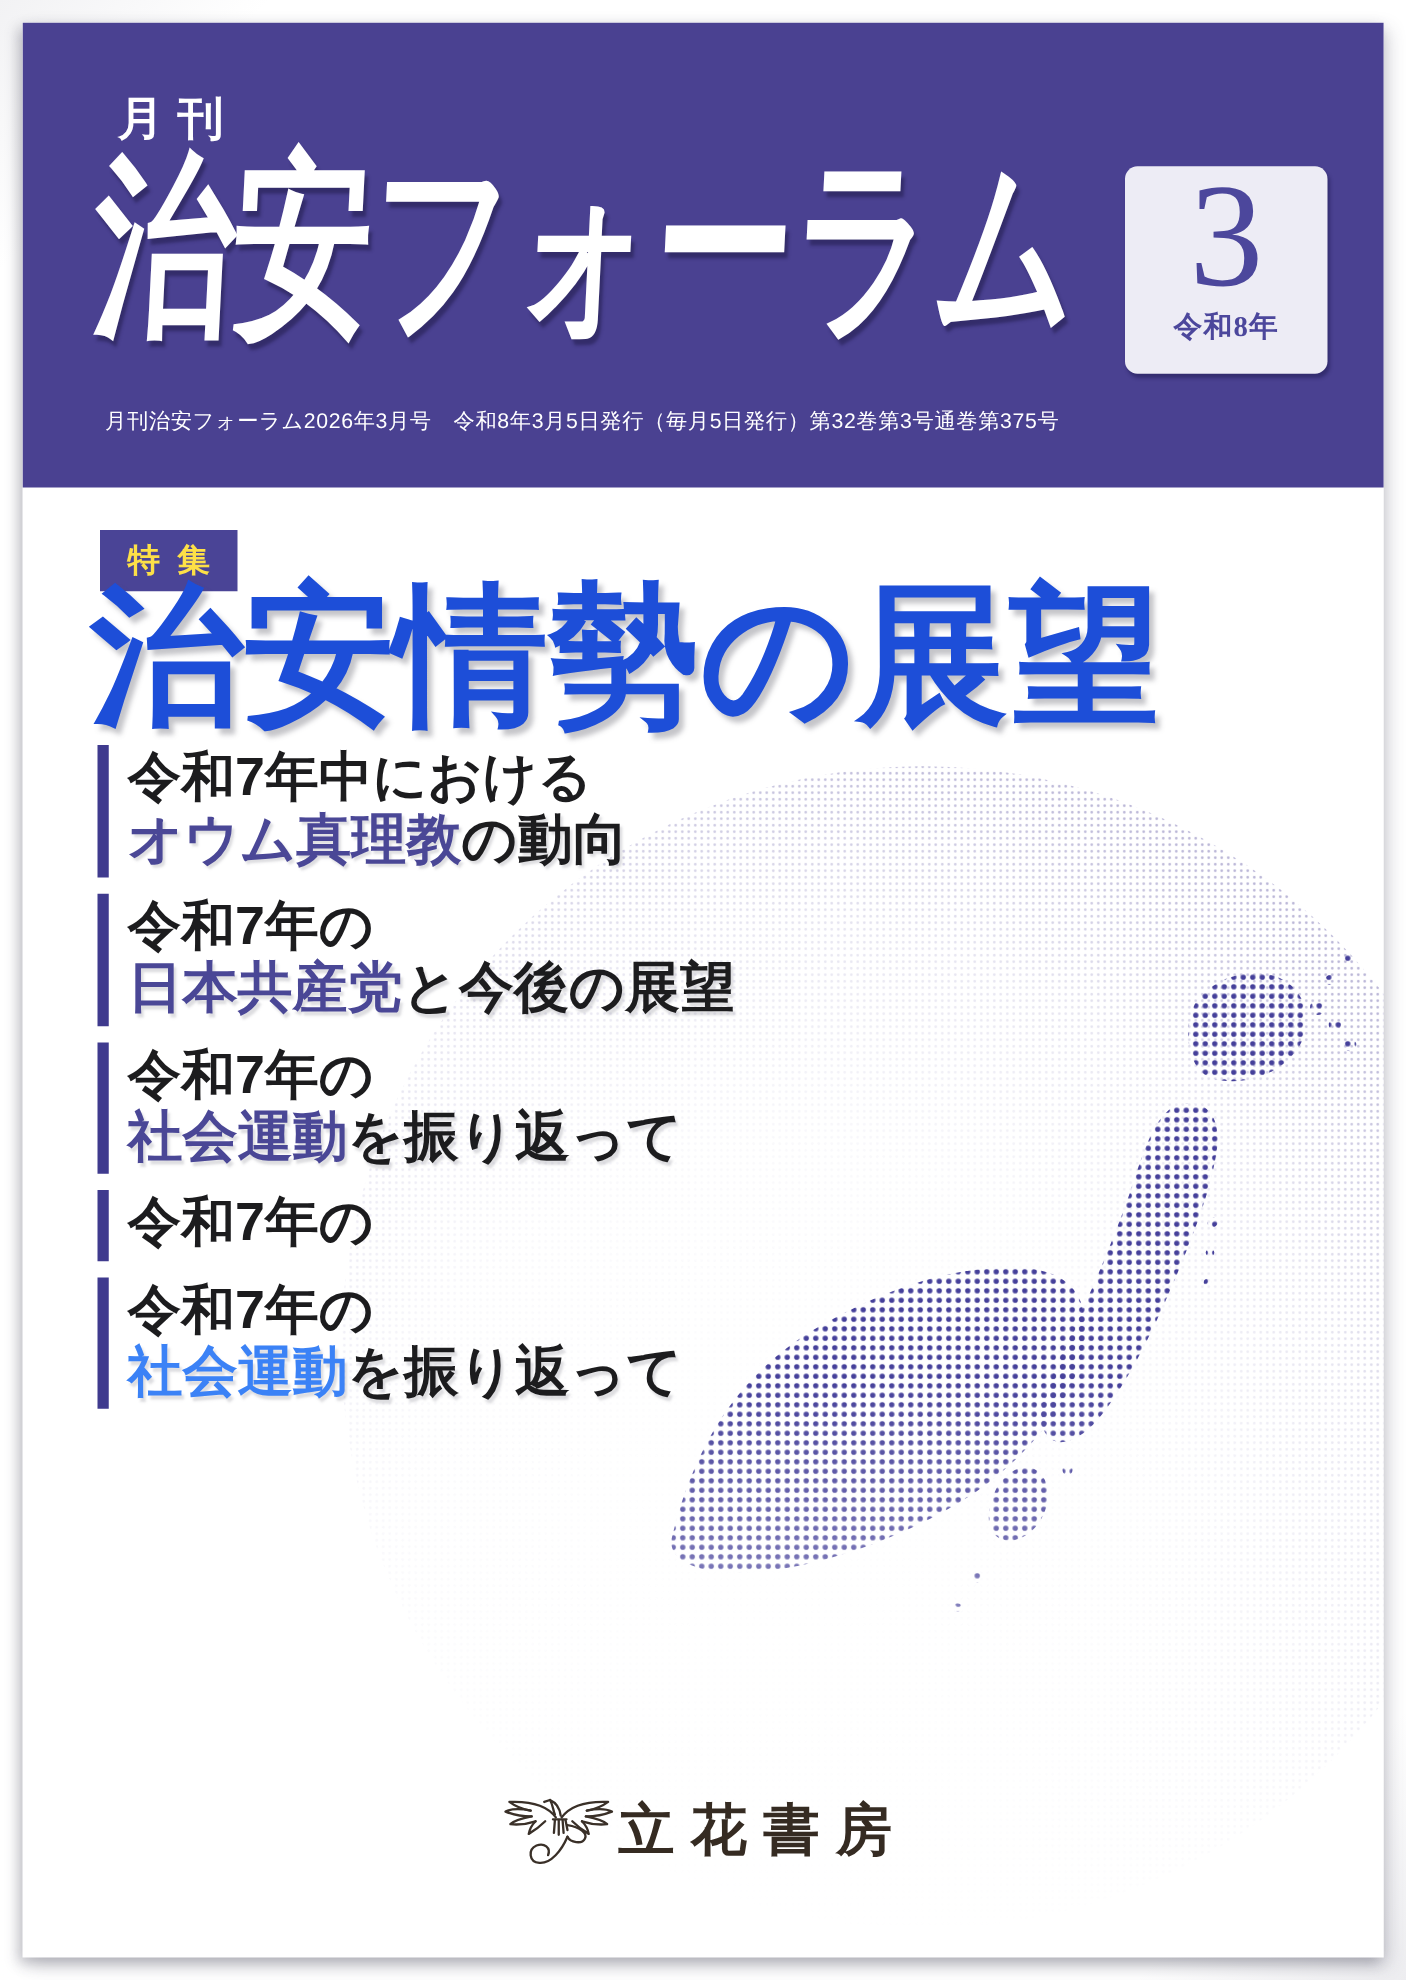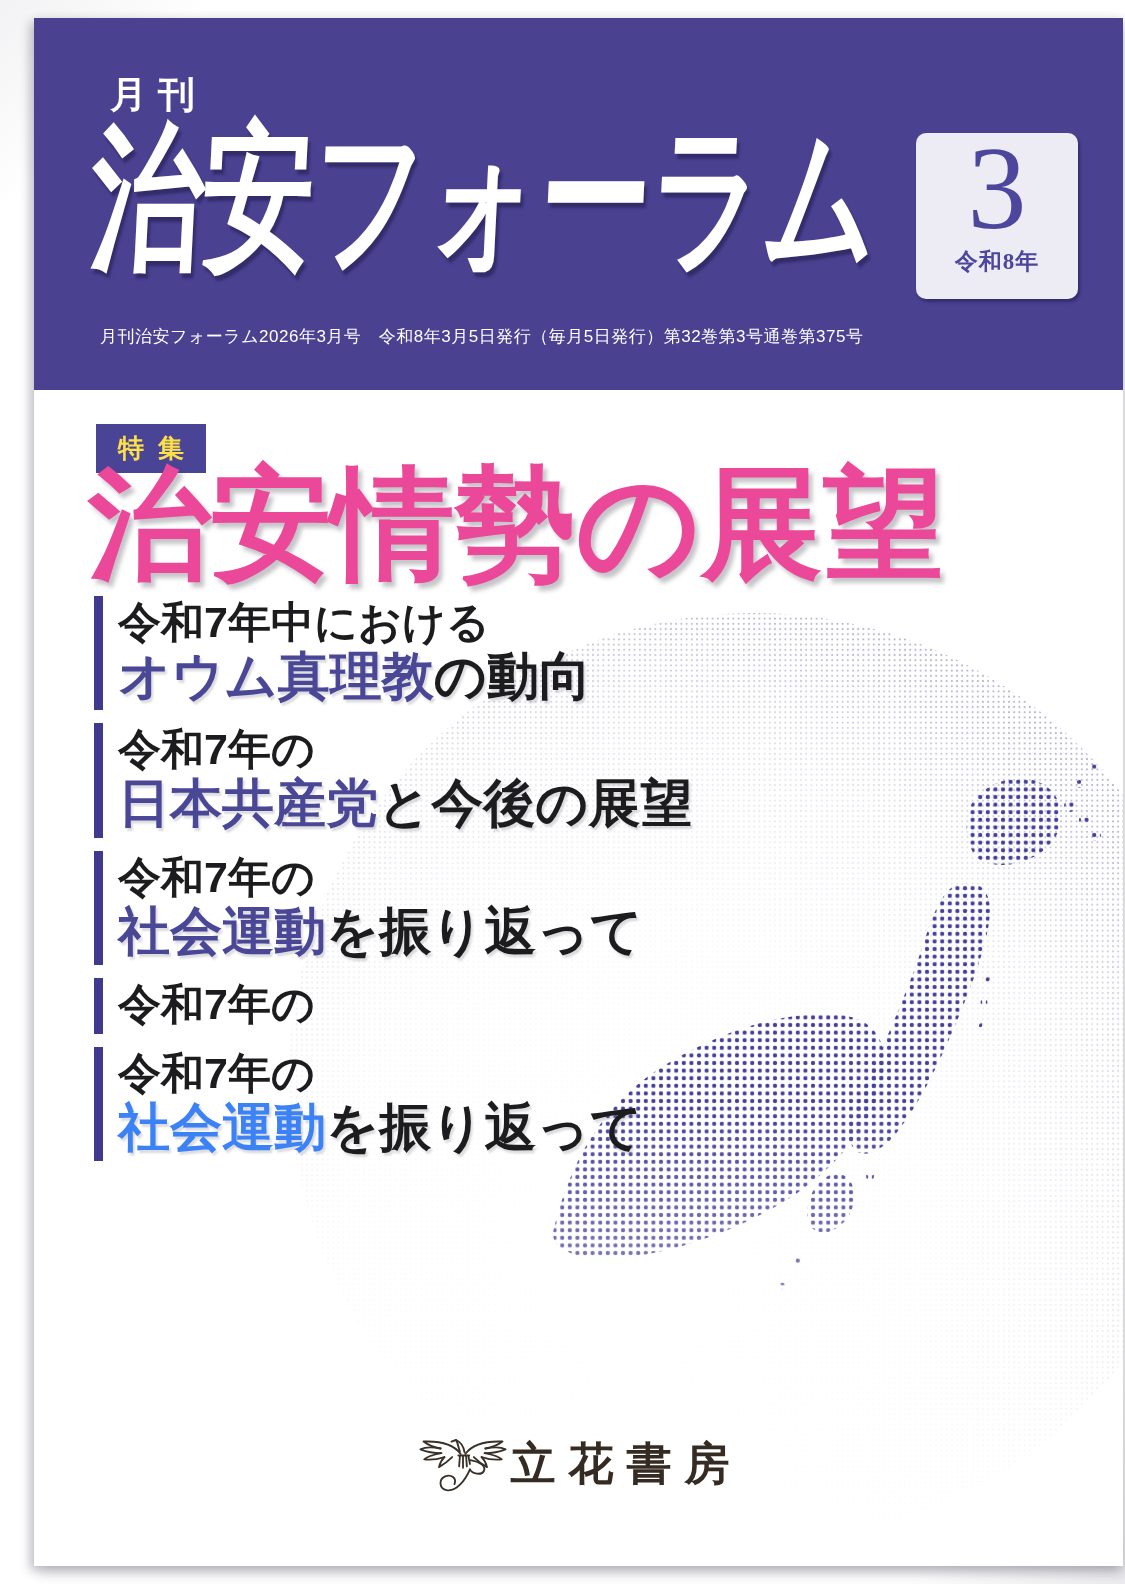--- a/index.html
+++ b/index.html
@@ -7,21 +7,20 @@
     width:1125px;height:1584px;position:relative;overflow:hidden;
     font-family:"Liberation Sans","DejaVu Sans",sans-serif;
   }
   .stage{position:absolute;inset:0;background:linear-gradient(135deg,#f2f2f4 0%,#ffffff 8%,#ffffff 92%,#ededf0 100%);}
   
   .page{
     position:absolute;left:18px;top:18px;width:1089px;height:1548px;
     background:#ffffff;
     box-shadow:-4px 4px 10px rgba(60,60,80,.28), 4px 6px 14px rgba(60,60,80,.22);
     overflow:hidden;
-    margin-left:16px;
   }
   
   .band{
     position:absolute;left:0;top:0;width:100%;height:372px;
     z-index:3;
   }
   .kanban{
     position:absolute;left:76px;top:52px;
     color:#ffffff;font-size:37px;font-weight:700;letter-spacing:11px;
   }
@@ -71,21 +70,21 @@
   .article{
     border-left:9px solid;
     padding:2px 0 6px 15px;
     margin-bottom:13px;
   }
   .a-line1{
     font-size:43px;font-weight:600;line-height:1.12;letter-spacing:0px;
     white-space:nowrap;
   }
   .a-line2{
-    font-size:52px;font-weight:900;line-height:1.06;margin-top:3px;
+    font-size:44px;font-weight:900;line-height:1.06;margin-top:3px;
     white-space:nowrap;text-shadow:2px 3px 2px rgba(120,120,130,.25);
   }
   
   .publisher{
     position:absolute;left:0;top:1404px;width:100%;z-index:3;
     display:flex;align-items:center;justify-content:center;gap:0;
   }
   .pubname{
     font-family:"Liberation Serif","DejaVu Serif",serif;
     font-size:45px;font-weight:700;letter-spacing:13px;line-height:1;
@@ -170,21 +169,21 @@
       <div class="kanban">月刊</div>
       <div class="magtitle">治安フォーラム</div>
       <div class="issuebox" style="background: rgb(237, 236, 245);">
         <div class="issuenum" style="color: rgb(76, 71, 156);">3</div>
         <div class="issueera" style="color: rgb(76, 71, 156);">令和8年</div>
       </div>
       <div class="infoline" style="color: rgb(255, 255, 255);">月刊治安フォーラム2026年3月号　令和8年3月5日発行（毎月5日発行）第32巻第3号通巻第375号</div>
     </div>
 
     <div class="badge" style="background: rgb(74, 68, 150);">特集</div>
-    <div class="feattitle" style="color: #ec4899;">治安情勢の展望</div>
+    <div class="feattitle" style="color: #1d4ed8;">治安情勢の展望</div>
 
     <div class="articles">
       <div class="article" style="border-left-color: rgb(63, 58, 142);">
         <div class="a-line1" style="color: rgb(28, 28, 30);">令和7年中における</div>
         <div class="a-line2" style="color: rgb(28, 28, 30);"><span class="kw" style="color: rgb(74, 71, 150);">オウム真理教</span><span>の動向</span></div>
       </div>
       <div class="article" style="border-left-color: rgb(63, 58, 142);">
         <div class="a-line1" style="color: rgb(28, 28, 30);">令和7年の</div>
         <div class="a-line2" style="color: rgb(28, 28, 30);"><span class="kw" style="color: rgb(74, 71, 150);">日本共産党</span><span>と今後の展望</span></div>
       </div>

